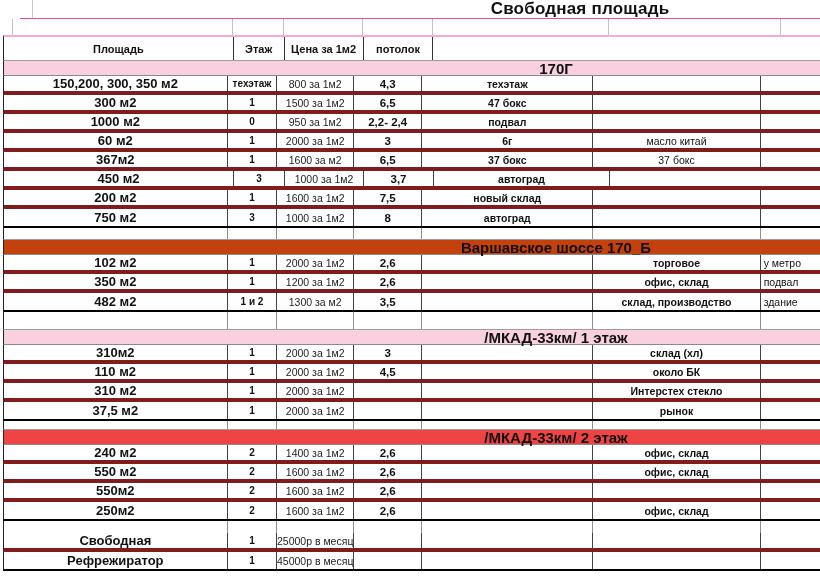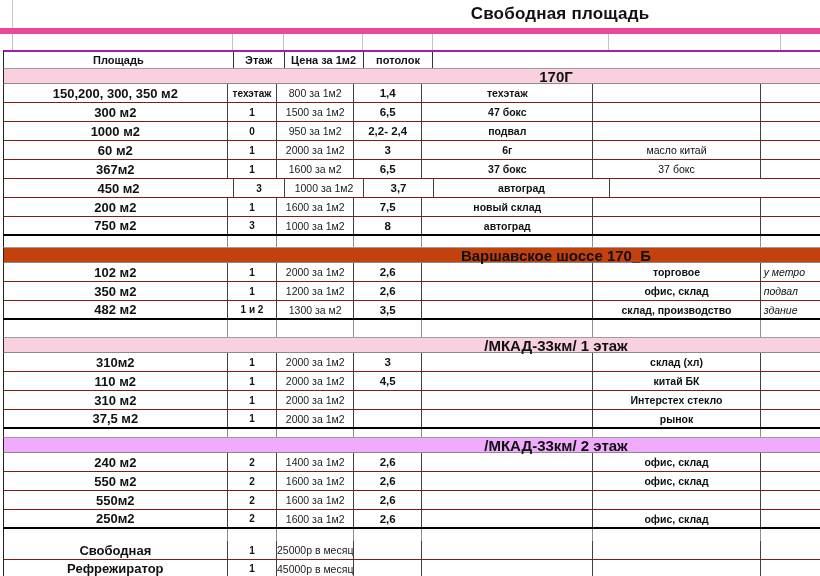--- a/index.html
+++ b/index.html
@@ -2,45 +2,45 @@
 <html><head>
 <meta charset="utf-8">
 <style>
   html,body{margin:0;padding:0;background:#fff;}
   body{width:820px;height:576px;overflow:hidden;font-family:"Liberation Sans",sans-serif;color:#111;}
   .sheet{position:relative;width:820px;height:576px;background:#fff;}
   .row{display:flex;box-sizing:border-box;}
   .cell{box-sizing:border-box;display:flex;align-items:center;justify-content:center;overflow:hidden;white-space:nowrap;}
 
   
-  .title-row{height:34px;position:relative;border-bottom:6px solid #ec4899;}
+  .title-row{height:19px;position:relative;border-bottom:1px solid #ec4899;margin-left:20px;}
   .t-stub{position:absolute;left:12px;top:0;height:100%;width:0;border-left:1px solid #c6c6c6;}
   .title{position:absolute;left:560px;top:50%;transform:translate(-50%,-50%);font-size:17px;font-weight:bold;letter-spacing:.2px;}
   .row2{height:16px;}
   .r2c{box-sizing:border-box;border-left:1px solid #c2c2c2;height:100%;}
   .r2c:first-child{border-left:none;}
 
   
   .main{margin-left:3px;border-left:1px solid #222;}
-  .header-row{height:18px;border-top:2px solid #a21caf;}
+  .header-row{height:25px;border-top:2px solid #f9a8d4;}
   .hdr{font-size:11px;font-weight:bold;}
-  .drow{height:19px;border-bottom:1px solid #7f1d1d;}
+  .drow{height:19px;border-bottom:4px solid #7f1d1d;}
   .sec-last{border-bottom:2px solid #000;}
   .main .cell{border-left:1px solid #414141;}
   .main .cell:first-child{border-left:none;}
   .header-row .cell{border-left:1px solid #333;}
   .header-row .cell:first-child{border-left:none;}
 
   .c-area{width:229px;}
   .c-floor{width:51px;text-align:right;}
   .c-price{width:79px;}
   .c-ceiling{width:70px;}
   .c-f{width:176px;}
   .c-g{width:172px;}
-  .c-h{width:62px;justify-content:flex-start;padding-left:3px;font-style:italic;}
+  .c-h{width:62px;justify-content:flex-start;padding-left:3px;}
   .c-fgh{width:388px;}
 
   .area{font-size:13px;font-weight:bold;}
   .floor{font-size:10px;font-weight:bold;}
   .price{font-size:10.5px;color:#1c1c1c;}
   .ceiling{font-size:11.5px;font-weight:bold;}
   .notef{font-size:10.5px;font-weight:bold;}
   .noteg{font-size:10.5px;}
   .noteg.gbold{font-weight:bold;}
   .noteh{font-size:10.5px;}
@@ -83,21 +83,21 @@
   </div>
 
   <div id="body">
       <div class="row main pink" style="background: rgb(248, 208, 224);">
         <div class="pink-label">170Г</div>
       </div>
       <div class="row main drow">
         <div class="cell c-area area">150,200, 300, 350 м2</div>
         <div class="cell c-floor floor">техэтаж</div>
         <div class="cell c-price price">800 за 1м2</div>
-        <div class="cell c-ceiling ceiling">1,4</div>
+        <div class="cell c-ceiling ceiling">4,3</div>
         <div class="cell c-f notef">техэтаж</div>
         <div class="cell c-g noteg"></div>
         <div class="cell c-h noteh"></div>
       </div>
       <div class="row main drow">
         <div class="cell c-area area">300 м2</div>
         <div class="cell c-floor floor">1</div>
         <div class="cell c-price price">1500 за 1м2</div>
         <div class="cell c-ceiling ceiling">6,5</div>
         <div class="cell c-f notef">47 бокс</div>
@@ -216,21 +216,21 @@
         <div class="cell c-f notef"></div>
         <div class="cell c-g noteg gbold">склад (хл)</div>
         <div class="cell c-h noteh"></div>
       </div>
       <div class="row main drow">
         <div class="cell c-area area">110 м2</div>
         <div class="cell c-floor floor">1</div>
         <div class="cell c-price price">2000 за 1м2</div>
         <div class="cell c-ceiling ceiling">4,5</div>
         <div class="cell c-f notef"></div>
-        <div class="cell c-g noteg gbold">китай БК</div>
+        <div class="cell c-g noteg gbold">около БК</div>
         <div class="cell c-h noteh"></div>
       </div>
       <div class="row main drow">
         <div class="cell c-area area">310 м2</div>
         <div class="cell c-floor floor">1</div>
         <div class="cell c-price price">2000 за 1м2</div>
         <div class="cell c-ceiling ceiling"></div>
         <div class="cell c-f notef"></div>
         <div class="cell c-g noteg gbold">Интерстех стекло</div>
         <div class="cell c-h noteh"></div>
@@ -246,21 +246,21 @@
       </div>
       <div class="row main spacer" style="height: 8px;">
         <div class="cell c-area"></div>
         <div class="cell c-floor"></div>
         <div class="cell c-price"></div>
         <div class="cell c-ceiling"></div>
         <div class="cell c-f"></div>
         <div class="cell c-g"></div>
         <div class="cell c-h"></div>
       </div>
-      <div class="row main pink" style="background: #f0abfc;">
+      <div class="row main pink" style="background: #ef4444;">
         <div class="pink-label">/МКАД-33км/ 2 этаж</div>
       </div>
       <div class="row main drow">
         <div class="cell c-area area">240 м2</div>
         <div class="cell c-floor floor">2</div>
         <div class="cell c-price price">1400 за 1м2</div>
         <div class="cell c-ceiling ceiling">2,6</div>
         <div class="cell c-f notef"></div>
         <div class="cell c-g noteg gbold">офис, склад</div>
         <div class="cell c-h noteh"></div>

